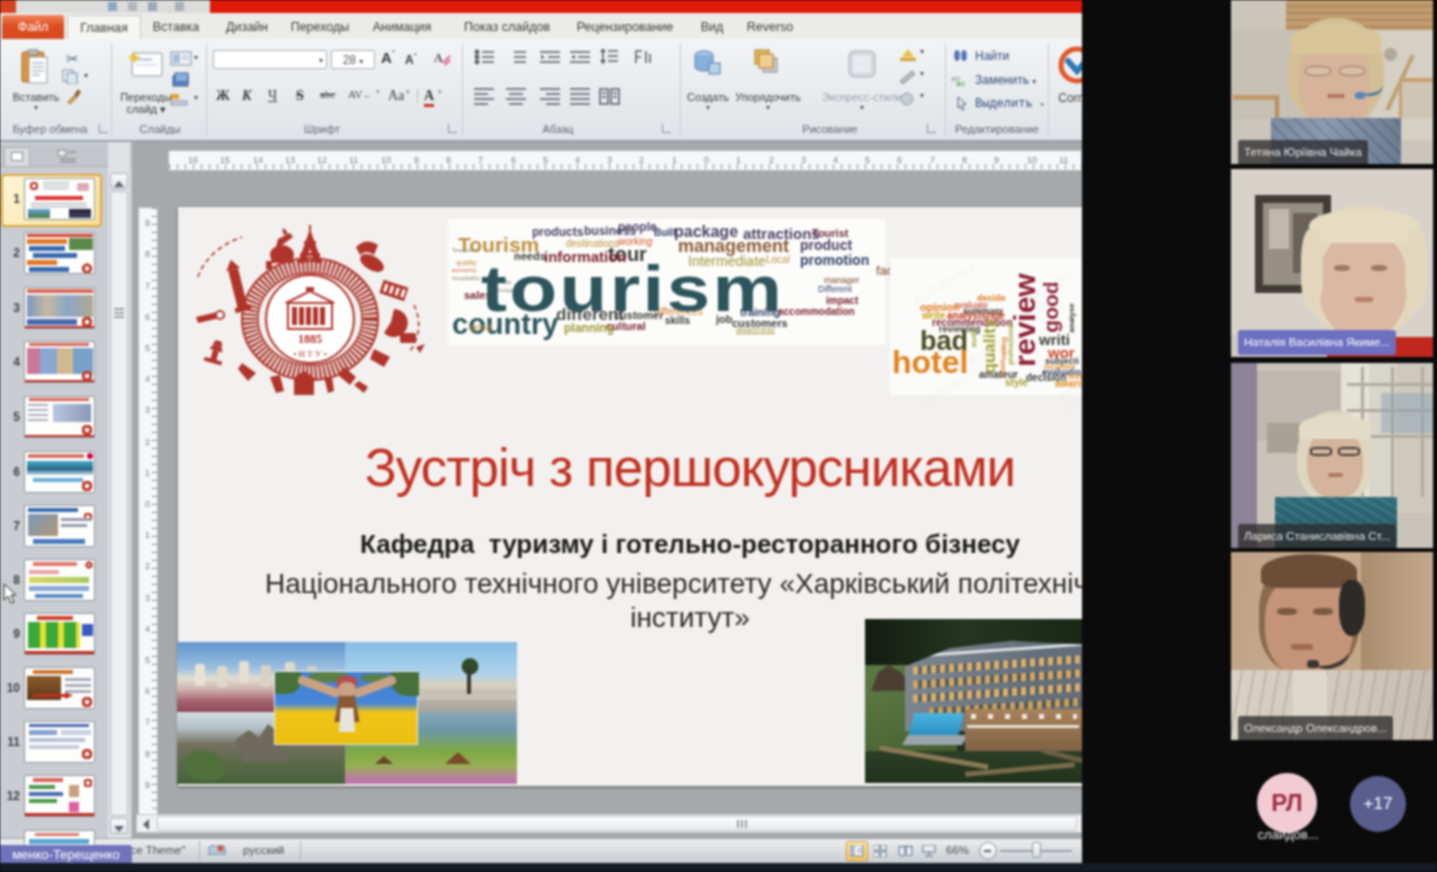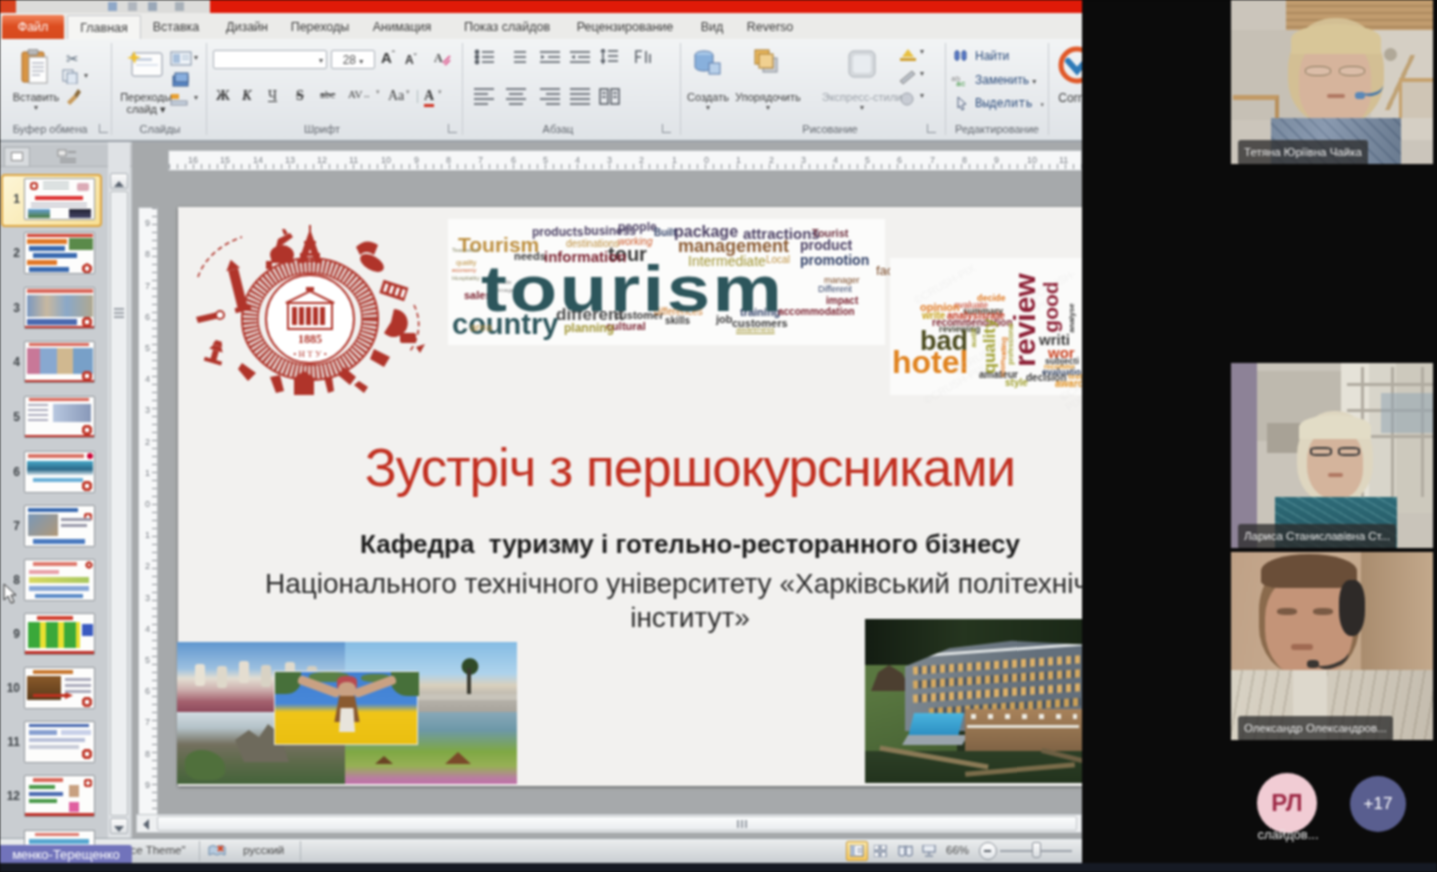--- a/index.html
+++ b/index.html
@@ -810,20 +810,39 @@
       <div class="abs" style="left:74px;top:66px;width:26px;height:10px;border:1.5px solid #8a7a5e;border-radius:40%;background:rgba(255,255,255,.12);"></div>
       <div class="abs" style="left:108px;top:66px;width:26px;height:10px;border:1.5px solid #8a7a5e;border-radius:40%;background:rgba(255,255,255,.12);"></div>
       <div class="abs" style="left:96px;top:94px;width:18px;height:4px;background:#b07862;border-radius:2px;"></div>
       <div class="abs" style="left:130px;top:80px;width:22px;height:16px;border-bottom:3px solid #4878a8;border-radius:0 0 50% 50%;transform:rotate(-15deg);"></div>
       <div class="abs" style="left:124px;top:92px;width:10px;height:7px;background:#5a88b8;border-radius:40%;"></div>
       <div class="abs" style="left:40px;top:118px;width:130px;height:46px;background:linear-gradient(100deg,#7a8ba0,#8a9ab0 40%,#6a7b90);"></div>
       <div class="abs" style="left:40px;top:118px;width:130px;height:46px;background:repeating-linear-gradient(45deg,transparent 0 8px,rgba(40,60,90,.25) 8px 10px);"></div>
       <div class="vlabel" style="top:140px;">Тетяна Юріївна Чайка</div>
     </div>
 
+    <div class="vtile" style="top:169px;height:188px;">
+      <div class="abs" style="left:0;top:0;width:202px;height:188px;background:#d8d2cb;"></div>
+      <div class="abs" style="left:24px;top:26px;width:76px;height:98px;background:#423d36;"></div>
+      <div class="abs" style="left:32px;top:34px;width:60px;height:82px;background:#978f84;"></div>
+      <div class="abs" style="left:38px;top:40px;width:20px;height:40px;background:#c0b8ac;"></div>
+      <div class="abs" style="left:62px;top:44px;width:24px;height:60px;background:#6a635a;"></div>
+
+      <div class="abs" style="left:74px;top:36px;width:118px;height:130px;background:#e2d7bd;border-radius:48% 48% 40% 40%;"></div>
+      <div class="abs" style="left:88px;top:62px;width:88px;height:108px;background:#d9b8a4;border-radius:44% 44% 46% 46%;"></div>
+      <div class="abs" style="left:78px;top:40px;width:110px;height:34px;background:#e6dcc2;border-radius:50% 50% 0 0;"></div>
+      <div class="abs" style="left:70px;top:60px;width:22px;height:80px;background:#e2d7bd;border-radius:40%;"></div>
+      <div class="abs" style="left:174px;top:60px;width:22px;height:80px;background:#e2d7bd;border-radius:40%;"></div>
+      <div class="abs" style="left:103px;top:96px;width:16px;height:6px;background:#9a7a64;border-radius:40%;"></div>
+      <div class="abs" style="left:140px;top:96px;width:16px;height:6px;background:#9a7a64;border-radius:40%;"></div>
+      <div class="abs" style="left:124px;top:128px;width:18px;height:5px;background:#b8806a;border-radius:2px;"></div>
+      <div class="abs" style="left:96px;top:168px;width:106px;height:20px;background:#c0281e;"></div>
+      <div class="abs" style="left:0;top:166px;width:96px;height:22px;background:#cfc9c2;"></div>
+      <div class="vlabel" style="top:161px;background:#6d6fc0;color:#fff;">Наталія Василівна Якиме...</div>
+    </div>
 
     <div class="vtile" style="top:363px;height:185px;">
       <div class="abs" style="left:0;top:0;width:202px;height:185px;background:#c9c4ba;"></div>
       <div class="abs" style="left:0;top:0;width:26px;height:185px;background:#8d8297;"></div>
       <div class="abs" style="left:110px;top:0;width:92px;height:150px;background:linear-gradient(90deg,#e5e2d8 0 30%,#d8d5ca 30% 60%,#cdc9bd 60%);"></div>
       <div class="abs" style="left:116px;top:20px;width:86px;height:3px;background:#b0aba0;box-shadow:0 26px #b0aba0,0 52px #b0aba0;"></div>
       <div class="abs" style="left:130px;top:4px;width:3px;height:130px;background:#b0aba0;box-shadow:30px 0 #b0aba0,60px 0 #b0aba0;"></div>
       <div class="abs" style="left:26px;top:8px;width:84px;height:70px;background:#beb9ae;"></div>
       <div class="abs" style="left:36px;top:60px;width:40px;height:30px;background:#a8a296;"></div>
       <div class="abs" style="left:150px;top:30px;width:52px;height:40px;background:#8ea4b4;opacity:.5;"></div>

